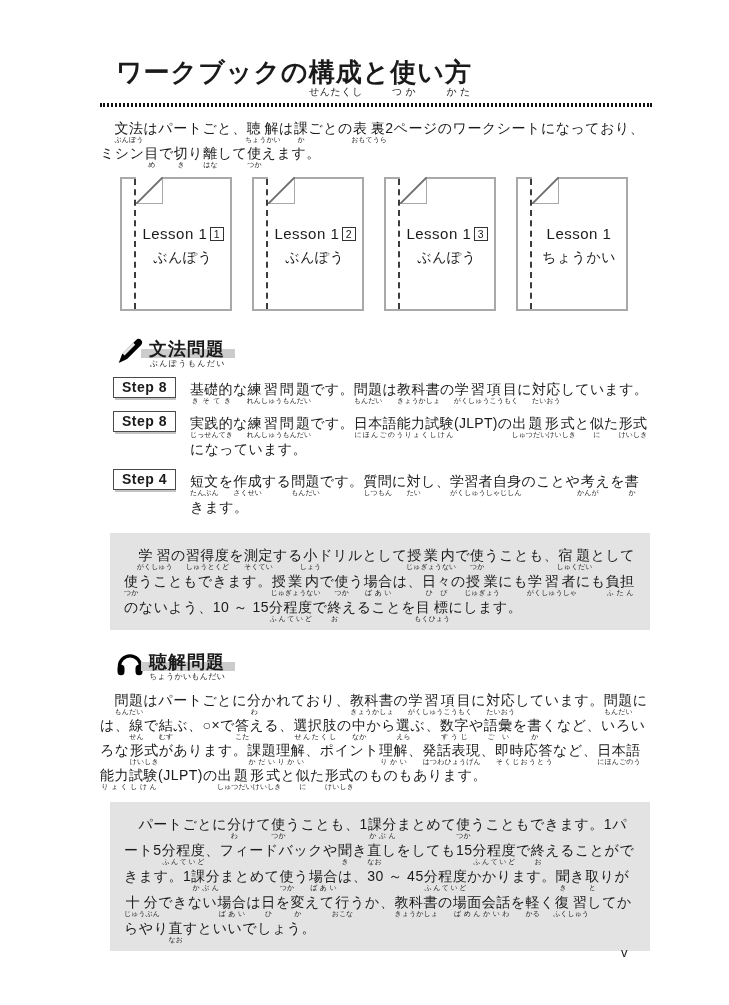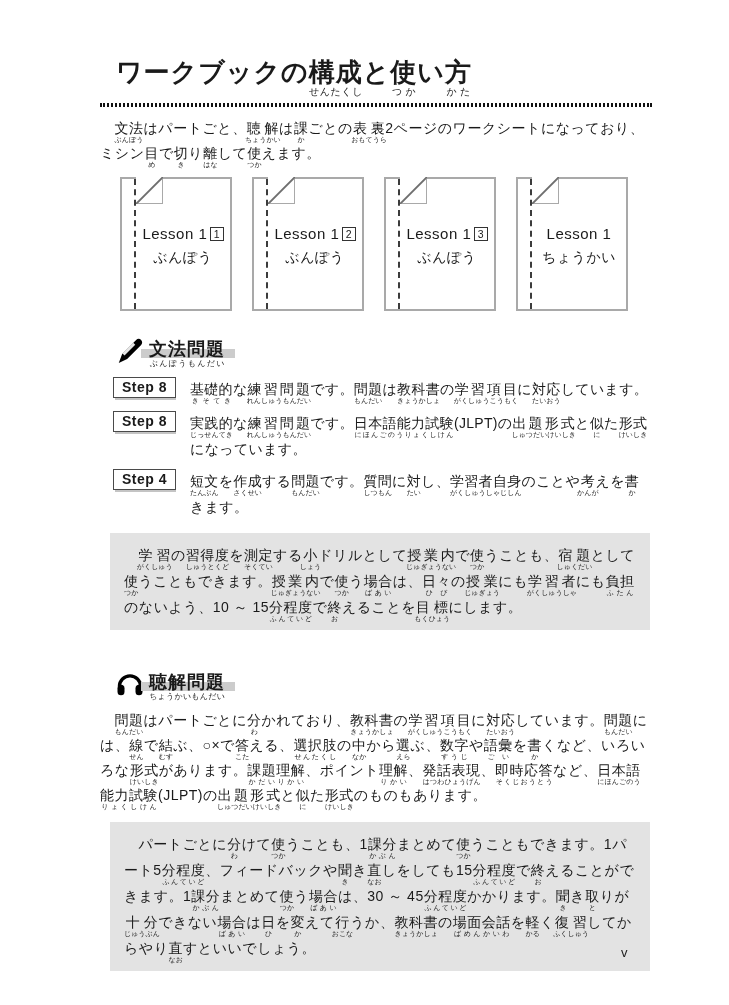--- a/index.html
+++ b/index.html
@@ -74,21 +74,21 @@
 
   
   .note {
     margin-left:10px; margin-right:2px; background:#e3e3e3;
     padding:9px 14px 10px; font-size:14px; line-height:26px; letter-spacing:0.5px;
   }
   .note-1 { margin-top:13px; }
   .note-2 { margin-top:12px; }
 
   .sec-head-grammar  { margin-top:24px; }
-  .sec-head-listen   { margin-top:38px; }
+  .sec-head-listen   { margin-top:18px; }
   .listen-para { margin-top:7px; }
 
   .page-number { position:absolute; left:621px; top:945px; font-size:13px; color:#222; }
 </style>
 </head>
 <body>
 
 <div class="page">
   <div class="content">
 

